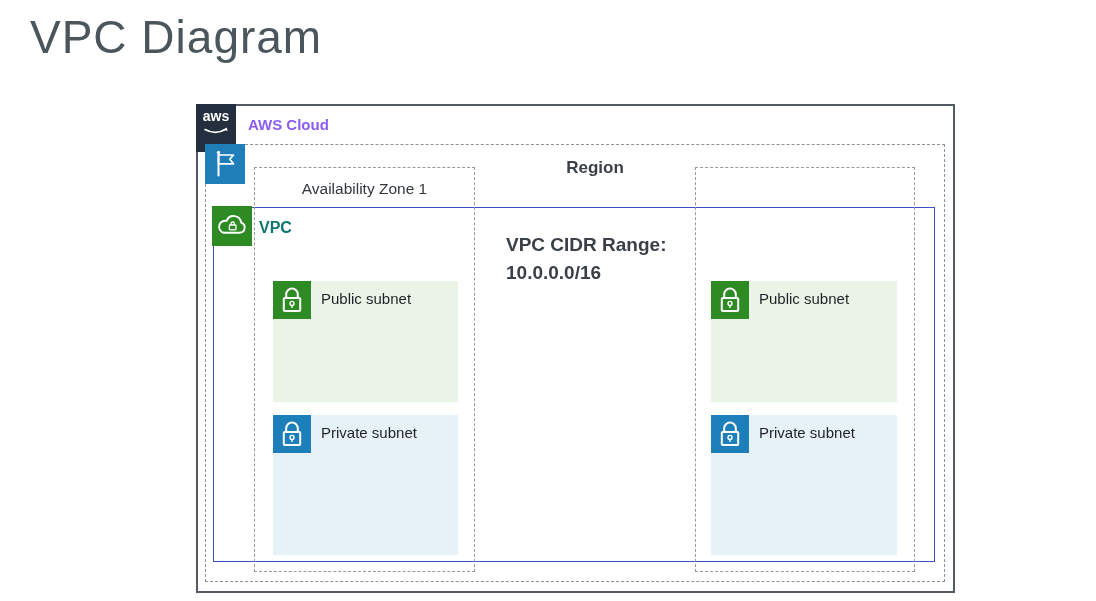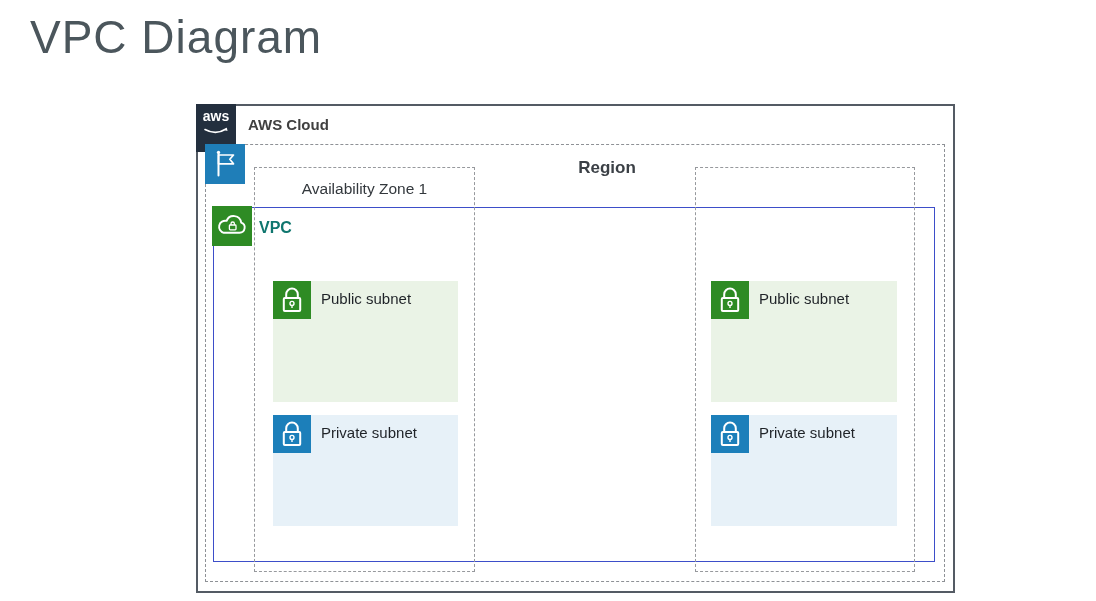--- a/index.html
+++ b/index.html
@@ -12,28 +12,28 @@
 
   
   .cloud-box { position:absolute; left:196px; top:104px; width:759px; height:489px;
                border:2px solid #545B64; }
   .aws-icon { position:absolute; left:-2px; top:-2px; width:40px; height:48px;
               background:#232F3E; }
   .aws-word { position:absolute; top:4px; left:50%; transform:translateX(-50%);
               color:#ffffff; font-weight:700; font-size:14px; }
   .aws-icon svg { position:absolute; left:0; top:0; }
   .cloud-label { position:absolute; left:50px; top:10px; font-size:15px;
-                 font-weight:700; color:#404040;text-align:center; }
+                 font-weight:700; color:#8b5cf6;text-align:center; }
 
   
   .region-box { position:absolute; left:7px; top:38px; width:740px; height:438px;
                 border:1px dashed #8E9196; }
   .flag-icon { position:absolute; left:-1px; top:-1px; width:40px; height:40px;
                background:#1F7EB8; }
-  .region-label { position:absolute; top:13px; left:50%; margin-left:32px;
+  .region-label { position:absolute; top:13px; left:50%; margin-left:20px;
                   transform:translateX(-50%); font-size:17px; font-weight:600;
                   color:#3B4046; }
 
   
   .vpc-box { position:absolute; left:7px; top:62px; width:722px; height:355px;
              border:1.6px solid #3D4EC9; }
   .vpc-icon { position:absolute; left:-1.6px; top:-1.6px; width:40px; height:40px;
               background:#2E8B24; }
   .vpc-label { position:absolute; left:45px; top:11px; font-size:16px;
                font-weight:700; color:#0f766e; }
@@ -45,21 +45,21 @@
             border:1px dashed #97999D; background:transparent; }
   .az1 { left:48px; }
   .az2 { left:489px; width:220px; }
   .az-label { position:absolute; top:12px; left:0; width:100%; text-align:center;
               font-size:15.5px; font-weight:500; color:#33383D; }
 
   
   .subnet { position:absolute; width:185px; height:121px; }
   .az2 .subnet { width:186px; }
   .subnet.public { left:18px; top:113px; background:#EAF3E6; }
-  .subnet.private { left:18px; top:247px; height:111px; background:#E7F1F8;padding-left:24px; }
+  .subnet.private { left:18px; top:247px; height:140px; background:#E7F1F8;padding-left:24px; }
   .az2 .subnet.public, .az2 .subnet.private { left:15px; }
   .subnet-icon { position:absolute; left:0; top:0; width:38px; height:38px; }
   .subnet-icon.green { background:#2E8B24; }
   .subnet-icon.blue { background:#1C7FBA; }
   .subnet-label { position:absolute; left:48px; top:9px; font-size:15px;
                   font-weight:500; color:#1F2328;text-align:center; }
 </style>
 </head>
 <body>
 
@@ -91,20 +91,24 @@
 
       <div class="vpc-box">
         <div class="vpc-icon">
           <svg width="40" height="40" viewBox="0 0 40 40">
             <path d="M11.8,26.8 H27.5 A5.2,5.2 0 0 0 29.2,16.7 A7.6,7.6 0 0 0 14.6,14.9 A6,6 0 0 0 11.8,26.8 Z" fill="none" stroke="#ffffff" stroke-width="1.9" stroke-linejoin="round"></path>
             <rect x="17.4" y="19" width="6.6" height="4.8" rx="0.8" fill="none" stroke="#ffffff" stroke-width="1.3"></rect>
             <path d="M19,19 v-1.3 a1.7,1.7 0 0 1 3.4,0 V19" fill="none" stroke="#ffffff" stroke-width="1.3"></path>
           </svg>
         </div>
         <div class="vpc-label">VPC</div>
+        <div class="cidr">
+          <div>VPC CIDR Range:</div>
+          <div>10.0.0.0/16</div>
+        </div>
       </div>
 
       <div class="az-box az1">
         <div class="az-label">Availability Zone 1</div>
 
         <div class="subnet public">
           <div class="subnet-icon green">
             <svg width="38" height="38" viewBox="0 0 38 38">
               <path d="M13.2,17.5 v-4.2 a5.8,5.8 0 0 1 11.6,0 v4.2" fill="none" stroke="#ffffff" stroke-width="2"></path>
               <rect x="10.8" y="17" width="16.4" height="13" rx="1" fill="none" stroke="#ffffff" stroke-width="2"></rect>

